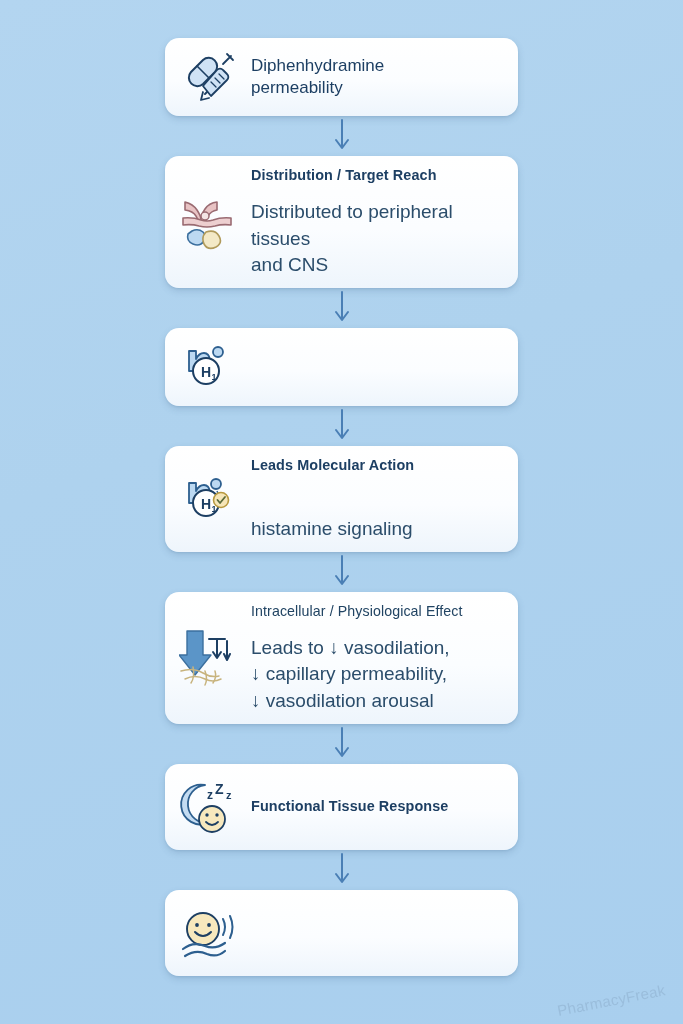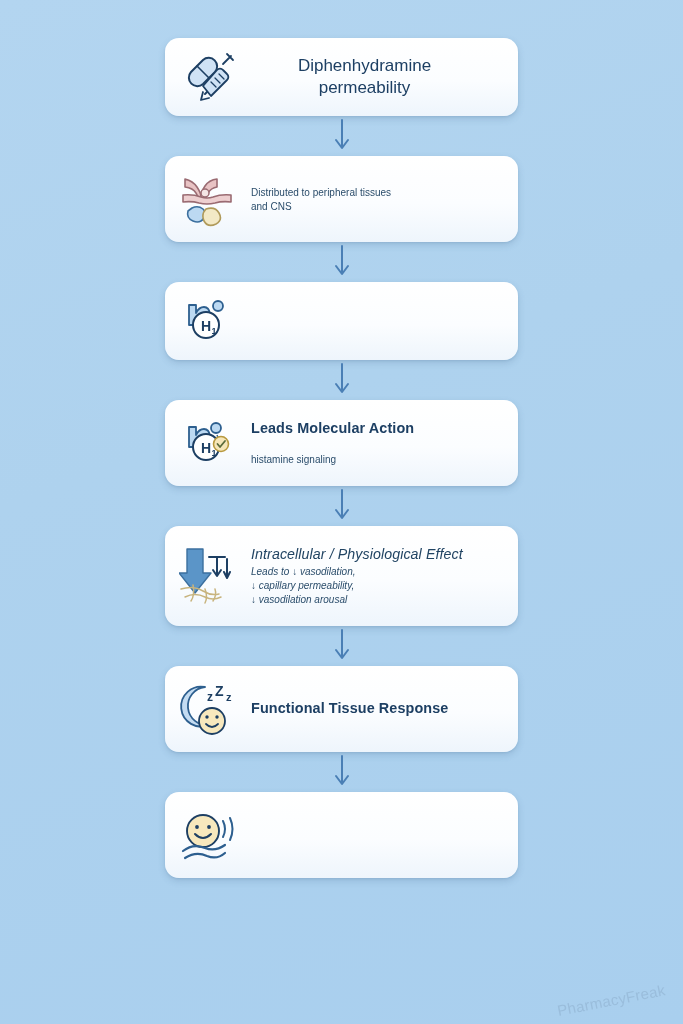--- a/index.html
+++ b/index.html
@@ -46,27 +46,26 @@
   .title{
     color:#1d3f63;
     font-size:14.4px;
     line-height:1.35;
     font-weight:bold;
     letter-spacing:0.1px;
   }
   .title.light{font-weight:normal;color:#214463;font-size:14.2px;}
   .desc{
     color:#2b4d6b;
-    font-size:10px;
+    font-size:19px;
     line-height:1.38;
     font-weight:normal;
-    margin-top:1px;
+    margin-top:14px;
   }
   .big-center{
-    text-align:center;
     color:#1d3f63;
     font-size:17px;
     line-height:1.32;
     font-weight:normal;
     flex:1 1 auto;
     padding-right:26px;
   }
   .arrow{
     height:40px;
     width:24px;
@@ -130,20 +129,21 @@
           <circle cx="25" cy="22" r="4" fill="#f4e5e5" stroke="#9a6b72" stroke-width="1.5"></circle>
           <g stroke="#3b6f9e" stroke-width="1.6" fill="#bcd9f2" stroke-linejoin="round">
             <path d="M8 40 q-2 7 5 10 q7 3 11 -3 q3 -5 -1 -9 q-5 -4 -11 -1 Z"></path>
           </g>
           <g stroke="#b09a5a" stroke-width="1.6" fill="#f3e9c6" stroke-linejoin="round">
             <path d="M26 38 q9 -3 13 4 q4 7 -3 11 q-8 4 -12 -3 q-3 -7 2 -12 Z"></path>
           </g>
         </svg>
       </div>
       <div class="txt">
+        <div class="title">Distribution / Target Reach</div>
         <div class="desc">
           <span>Distributed to peripheral tissues</span><br>
           <span>and CNS</span>
         </div>
       </div>
     </div>
 
     <div class="arrow">
       <svg width="18" height="36" viewBox="0 0 18 36">
           <g stroke="#4a7fb5" stroke-width="2" fill="none" stroke-linecap="round" stroke-linejoin="round">
@@ -202,21 +202,21 @@
 
     <div class="arrow">
       <svg width="18" height="36" viewBox="0 0 18 36">
           <g stroke="#4a7fb5" stroke-width="2" fill="none" stroke-linecap="round" stroke-linejoin="round">
             <path d="M9 2 L9 28"></path>
             <path d="M3 22 L9 30 L15 22"></path>
           </g>
         </svg>
     </div>
 
-    <div class="card" style="min-height:100px;font-style:italic;">
+    <div class="card" style="min-height:100px;">
       <div class="icon">
         <svg width="62" height="62" viewBox="0 0 62 62">
           <g fill="#5b95c8" stroke="#3b6f9e" stroke-width="1.4" stroke-linejoin="round">
             <path d="M8 4 h16 v24 h8 l-16 20 l-16 -20 h8 Z"></path>
           </g>
           <g stroke="#1d3f63" stroke-width="2" fill="none" stroke-linecap="round" stroke-linejoin="round">
             <path d="M30 12 h16"></path>
             <path d="M38 12 L38 30"></path>
             <path d="M34 25 L38 31 L42 25"></path>
             <path d="M48 14 L48 32"></path>

